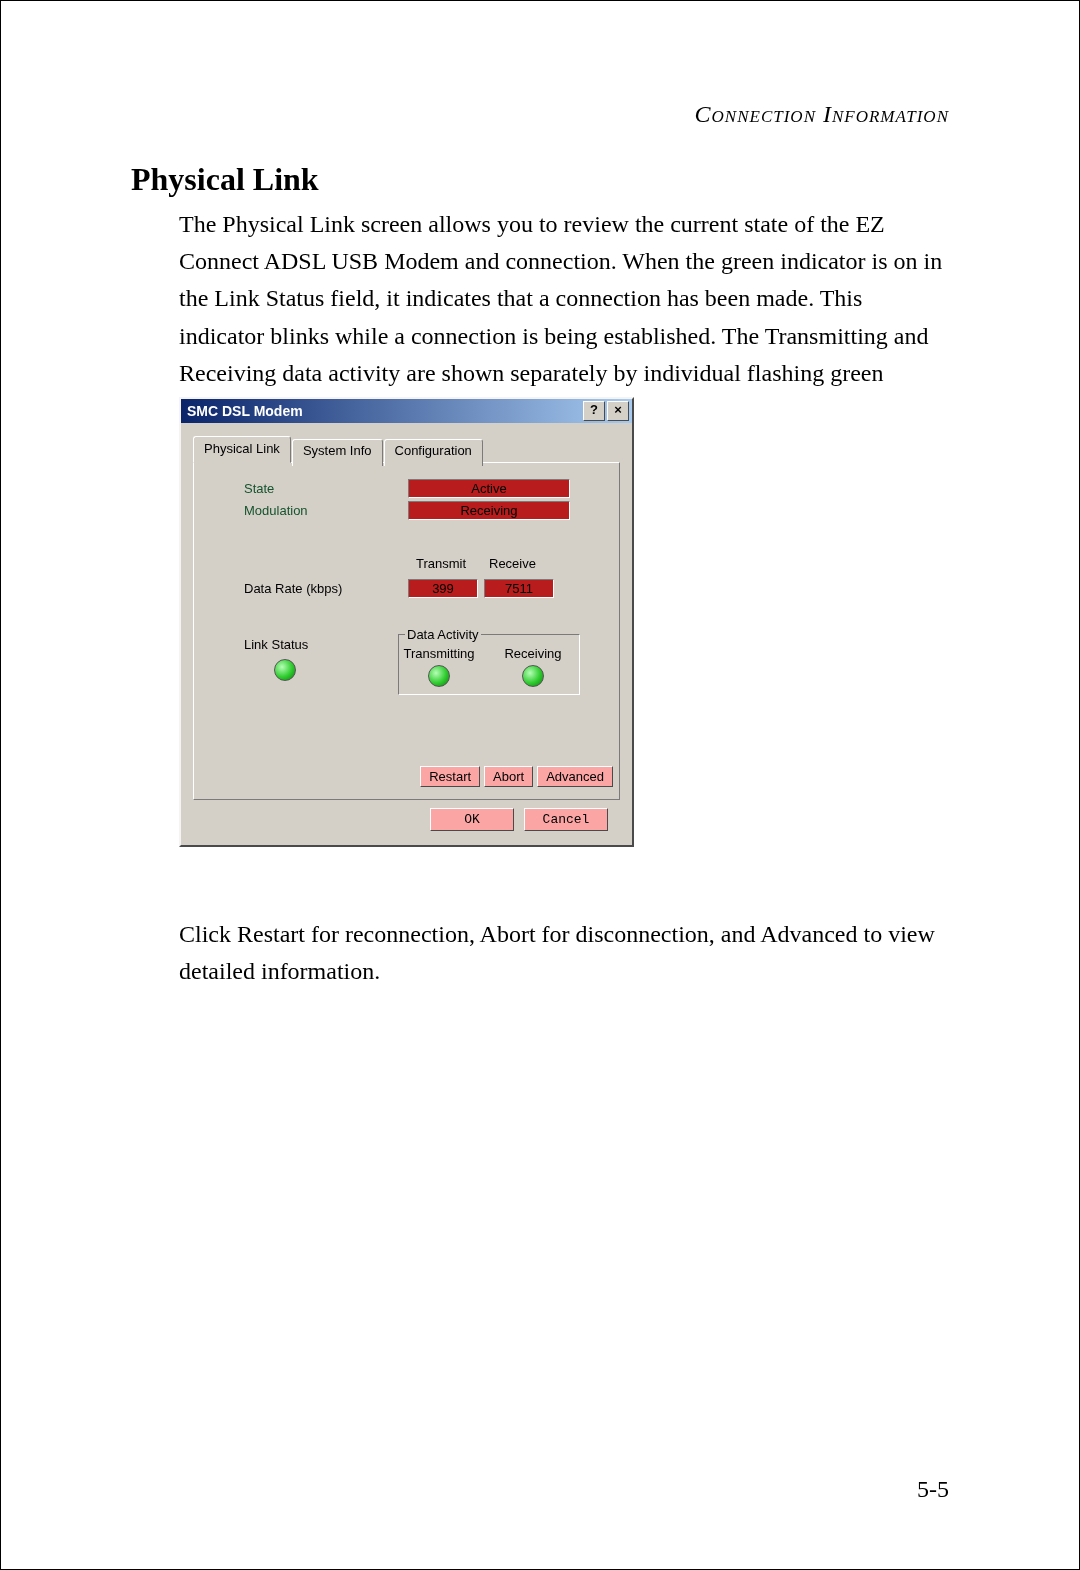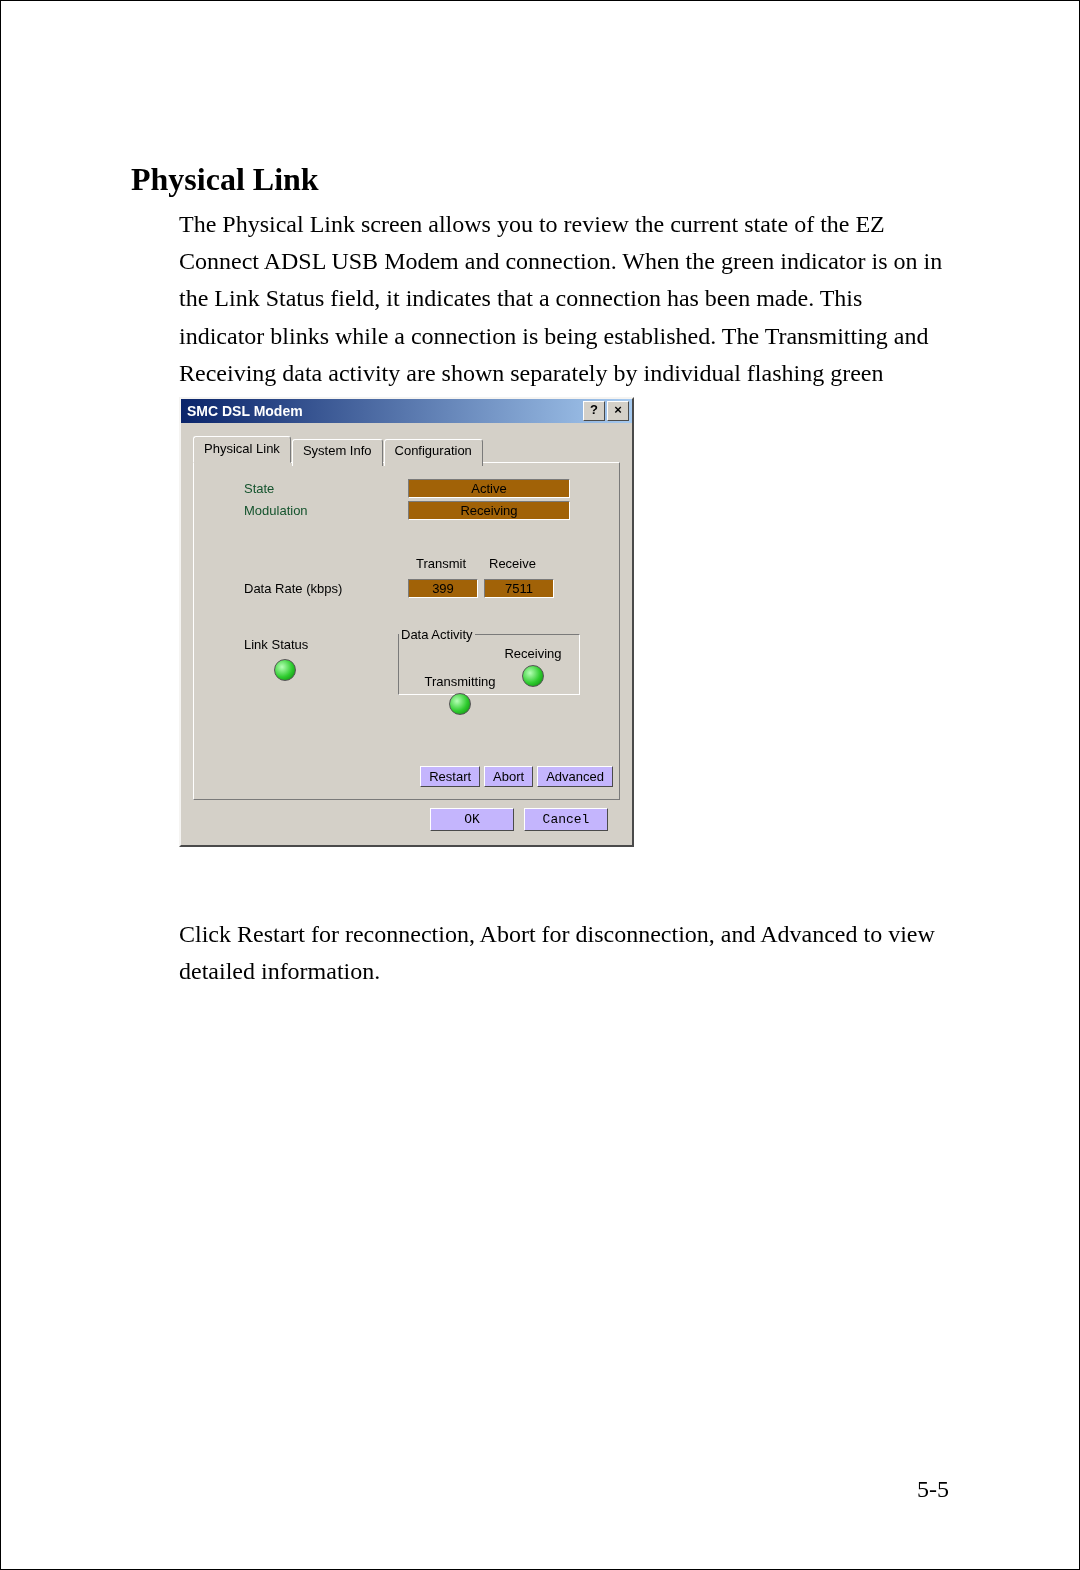--- a/index.html
+++ b/index.html
@@ -132,21 +132,21 @@
   }
   .lbl {
     font-size: 13px;
     color: #14532d;
   }
   .sunken {
     border-top: 1px solid #7a7a7a;
     border-left: 1px solid #7a7a7a;
     border-right: 1px solid #fff;
     border-bottom: 1px solid #fff;
-    background: #a16207;
+    background: #b91c1c;
     text-align: center;
     font-size: 13px;
     padding: 1px 0;
   }
   .row1 {
     position: absolute;
     left: 50px;
     top: 18px;
   }
   .row2 {
@@ -215,38 +215,39 @@
     border-top: 1px solid #7a7a7a;
     border-left: 1px solid #7a7a7a;
     border-right: 1px solid #fff;
     border-bottom: 1px solid #fff;
     margin: 0;
     padding: 0;
   }
   fieldset.activity legend {
     font-size: 13px;
     padding: 0 2px;
+    margin-left: 6px;
   }
   .act-col {
     position: absolute;
     top: 4px;
     text-align: center;
     font-size: 13px;
   }
-  .act-col.c1 { left: 21px; width: 80px; margin-top: 28px;}
+  .act-col.c1 { left: 0; width: 80px;}
   .act-col.c2 { left: 98px; width: 72px;}
   .btnrow {
     position: absolute;
     right: 6px;
     bottom: 12px;
     display: flex;
     gap: 4px;
   }
   .winbutton {
-    background: #c4b5fd;
+    background: #fca5a5;
     border-top: 1px solid #fff;
     border-left: 1px solid #fff;
     border-right: 1px solid #4a4a4a;
     border-bottom: 1px solid #4a4a4a;
     font-size: 13px;
     padding: 2px 8px;
     cursor: pointer;
     font-family: Tahoma, Arial, sans-serif;
   }
   .footer-btns {
@@ -274,20 +275,21 @@
     right: 130px;
     bottom: 66px;
     font-size: 24px;
   }
 </style>
 </head>
 <body>
 
 <div class="page">
 
+  <div class="header-right">Connection Information</div>
 
   <div class="section-title">Physical Link</div>
 
   <div class="body-text">The Physical Link screen allows you to review the current state of the EZ Connect ADSL USB Modem and connection. When the green indicator is on in the Link Status field, it indicates that a connection has been made. This indicator blinks while a connection is being established. The Transmitting and Receiving data activity are shown separately by individual flashing green indicators.</div>
 
   <div class="dialog-wrap">
     <div class="dialog">
       <div class="titlebar">
         <span class="titlebar-title">SMC DSL Modem</span>
         <div class="titlebar-btns">

